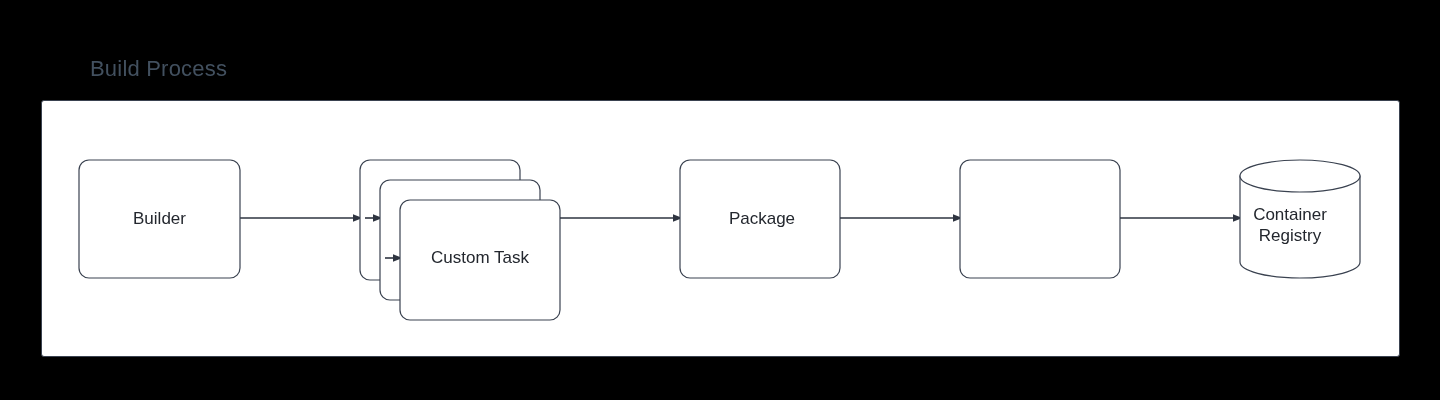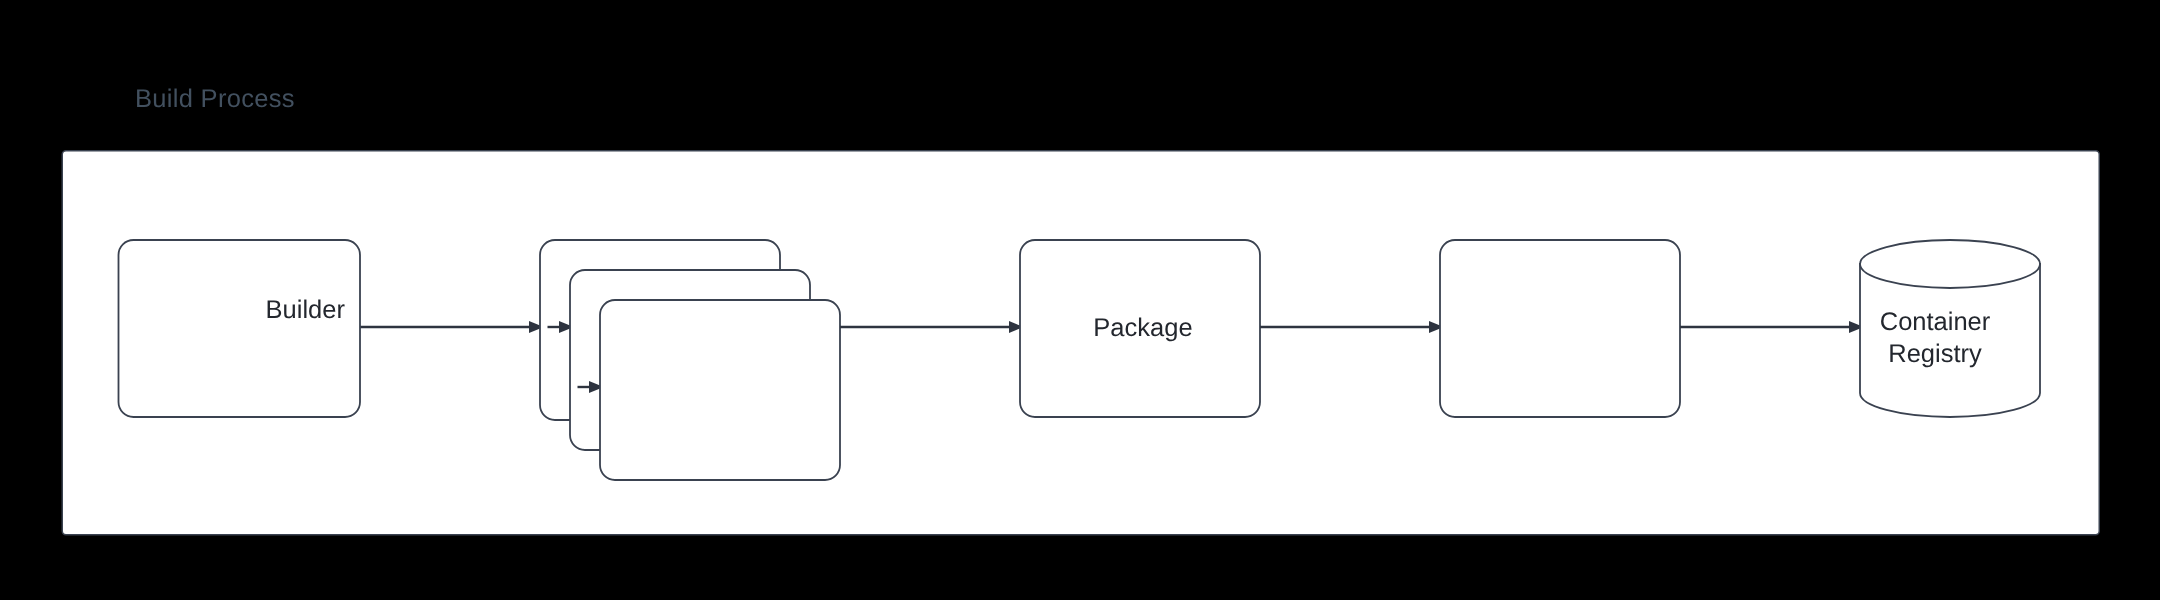--- a/index.html
+++ b/index.html
@@ -18,21 +18,21 @@
     position: absolute;
     left: 0;
     top: 0;
     width: 1440px;
     height: 400px;
   }
   .diagram-title {
     position: absolute;
     left: 90px;
     top: 56px;
-    font-size: 17px;
+    font-size: 22px;
     color: #42505f;
     letter-spacing: 0.2px;
     white-space: nowrap;
   }
   .group-container {
     position: absolute;
     left: 41px;
     top: 100px;
     width: 1359px;
     height: 257px;
@@ -51,21 +51,21 @@
   }
   .node-label {
     position: absolute;
     text-align: center;
     font-size: 17px;
     color: #23272e;
     line-height: 21px;
     white-space: pre-line;
     pointer-events: none;
   }
-  .lbl-builder   { left: 79px;  top: 196px; width: 161px; padding-left: 44px; }
+  .lbl-builder   { left: 79px;  top: 208px; width: 161px; }
   .lbl-custom    { left: 400px; top: 247px; width: 160px; }
   .lbl-package   { left: 680px; top: 208px; width: 164px; }
   .lbl-publish   { left: 960px; top: 208px; width: 160px; }
   .lbl-registry  { left: 1240px; top: 204px; width: 100px; }
 </style>
 </head>
 <body>
 
 <div id="stage">
 
@@ -104,20 +104,21 @@
     <line x1="1120" y1="218" x2="1242" y2="218" stroke="#2e3440" stroke-width="1.6" marker-end="url(#arrowhead)"></line>
 
     <g>
       <path d="M1240,176 L1240,262 A60,16 0 0,0 1360,262 L1360,176 Z" fill="#ffffff" stroke="#3a4250" stroke-width="1.2"></path>
       <ellipse cx="1300" cy="176" rx="60" ry="16" fill="#ffffff" stroke="#3a4250" stroke-width="1.2"></ellipse>
     </g>
   </svg>
 
   <div class="node-label lbl-builder">Builder</div>
 
+  <div class="node-label lbl-custom">Custom Task</div>
 
   <div class="node-label lbl-package">Package</div>
 
 
   <div class="node-label lbl-registry">Container
 Registry</div>
 
 </div>
 
 </body></html>

